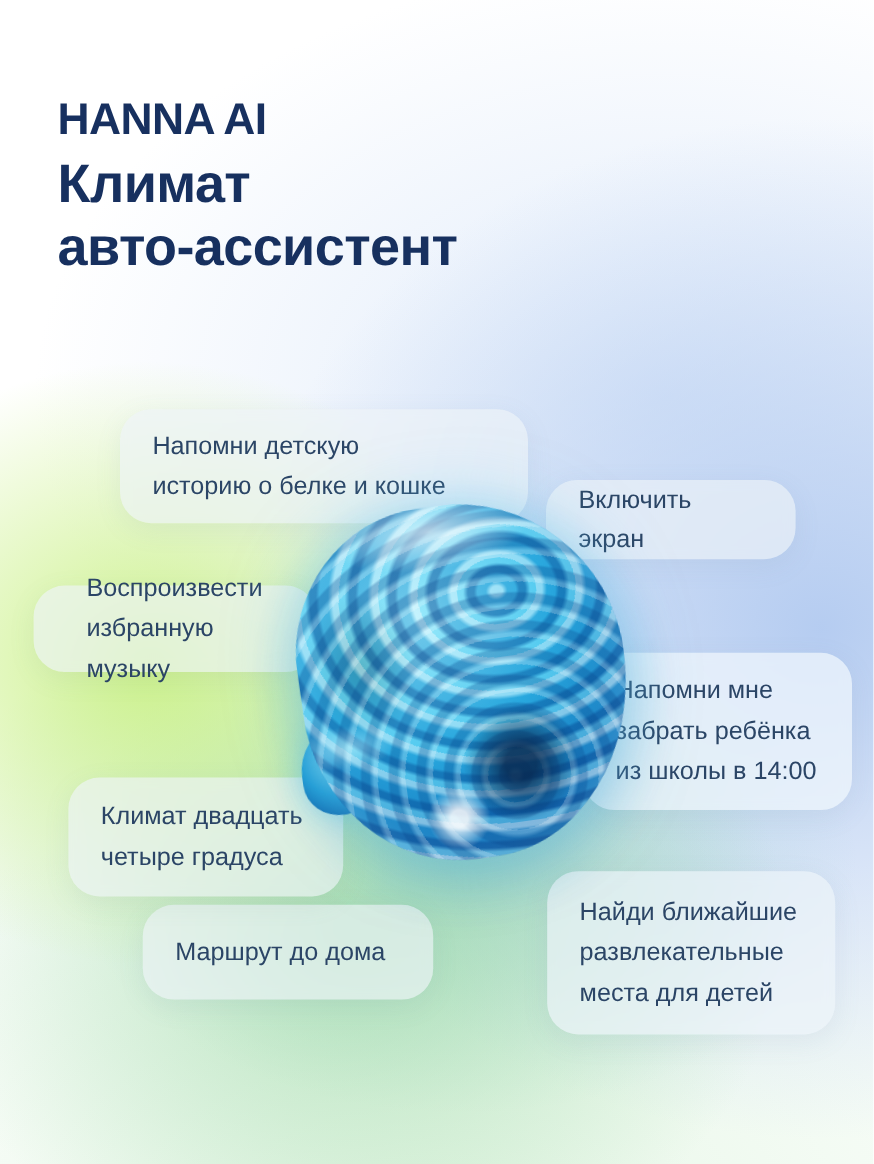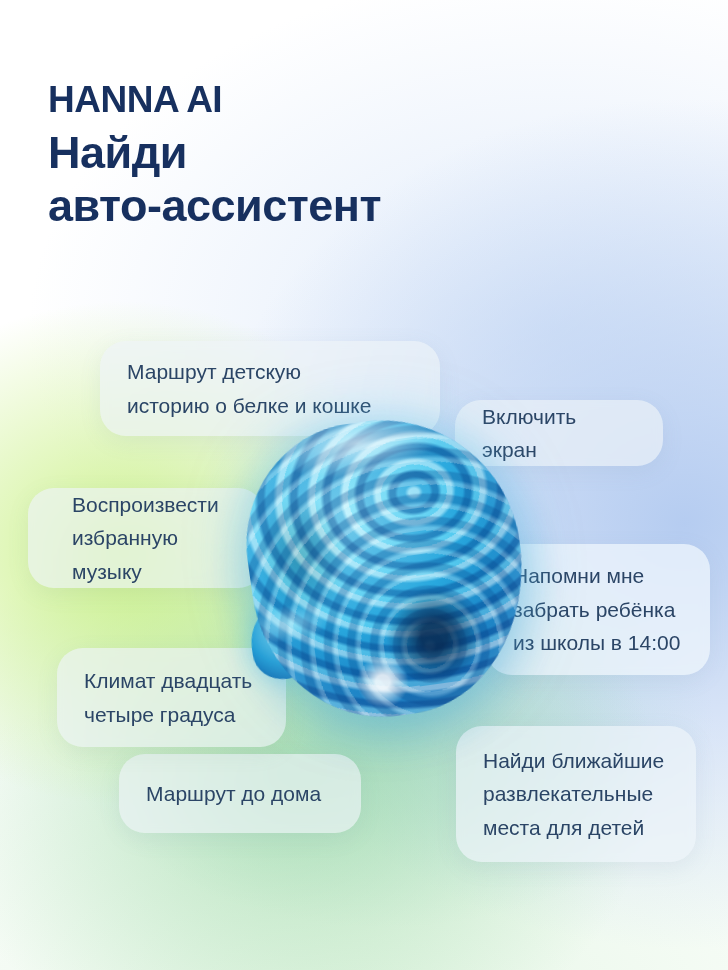--- a/index.html
+++ b/index.html
@@ -38,21 +38,21 @@
     border-radius:26px;
     box-shadow:0 6px 22px rgba(110,140,165,0.10);
     backdrop-filter:blur(5px);
   }
   .bubble span{
     white-space:pre-line;
     color:#2b4566;font-size:21px;line-height:33.5px;font-weight:500;
   }
   .b-story   {left:100px;top:341px;width:340px;height:95px;}
   .b-screen  {left:455px;top:400px;width:208px;height:66px;}
-  .b-music   {left:28px; top:488px;width:236px;height:100px;padding-left:44px;}
+  .b-music   {left:28px; top:488px;width:236px;height:72px;padding-left:44px;}
   .b-reminder{left:486px;top:544px;width:224px;height:131px;background:rgba(240,246,252,0.72);}
   .b-climate {left:57px; top:648px;width:229px;height:99px;}
   .b-route   {left:119px;top:754px;width:242px;height:79px;}
   .b-places  {left:424px;top:726px;width:240px;height:136px;background:rgba(236,243,250,0.7);margin-left:32px;}
 
   
   .orb{
     position:absolute;left:250px;top:420px;width:272px;height:296px;z-index:4;
     transform:rotate(-8deg);
   }
@@ -98,26 +98,26 @@
     box-shadow:0 0 22px rgba(92,202,240,0.45);
   }
 </style>
 </head>
 <body>
 
 <div class="canvas">
 
   <div class="title-block">
     <h1 class="brand">HANNA AI</h1>
-    <h2 class="subtitle">Найди
+    <h2 class="subtitle">Климат
 авто-ассистент</h2>
   </div>
 
   <div class="bubble b-story">
-    <span>Маршрут детскую
+    <span>Напомни детскую
 историю о белке и кошке</span>
   </div>
 
   <div class="bubble b-screen">
     <span>Включить экран</span>
   </div>
 
   <div class="bubble b-music">
     <span>Воспроизвести
 избранную музыку</span>

